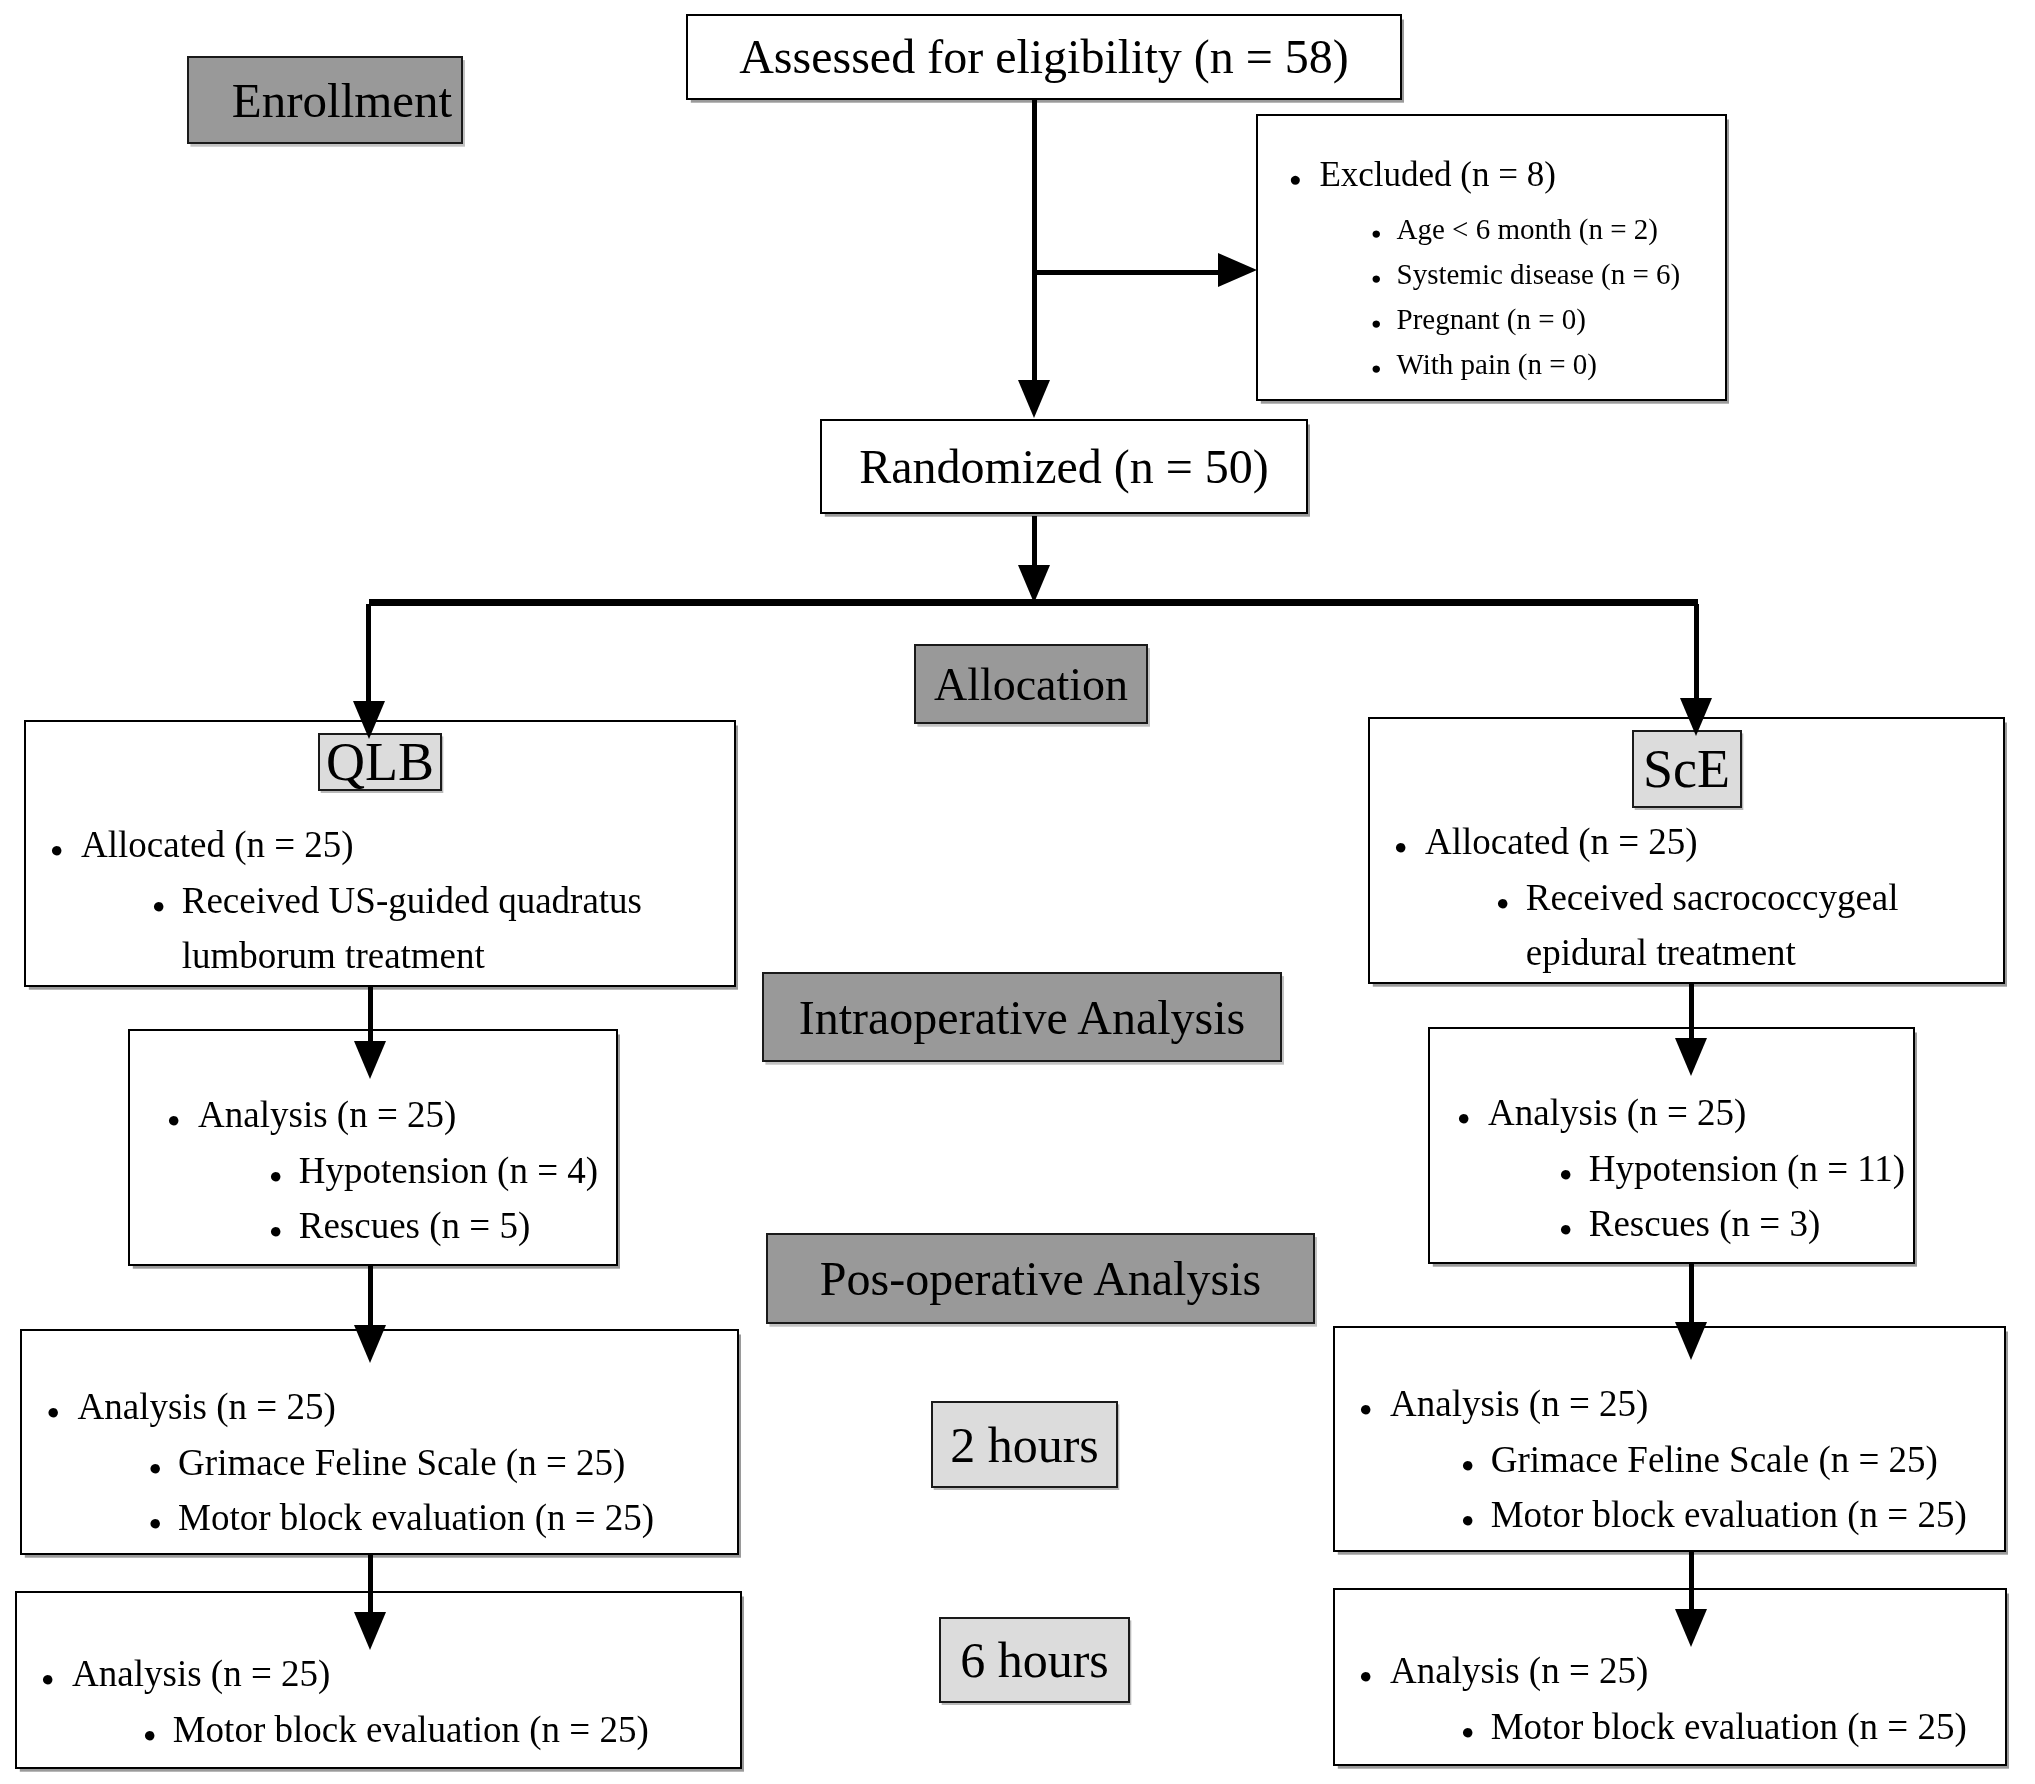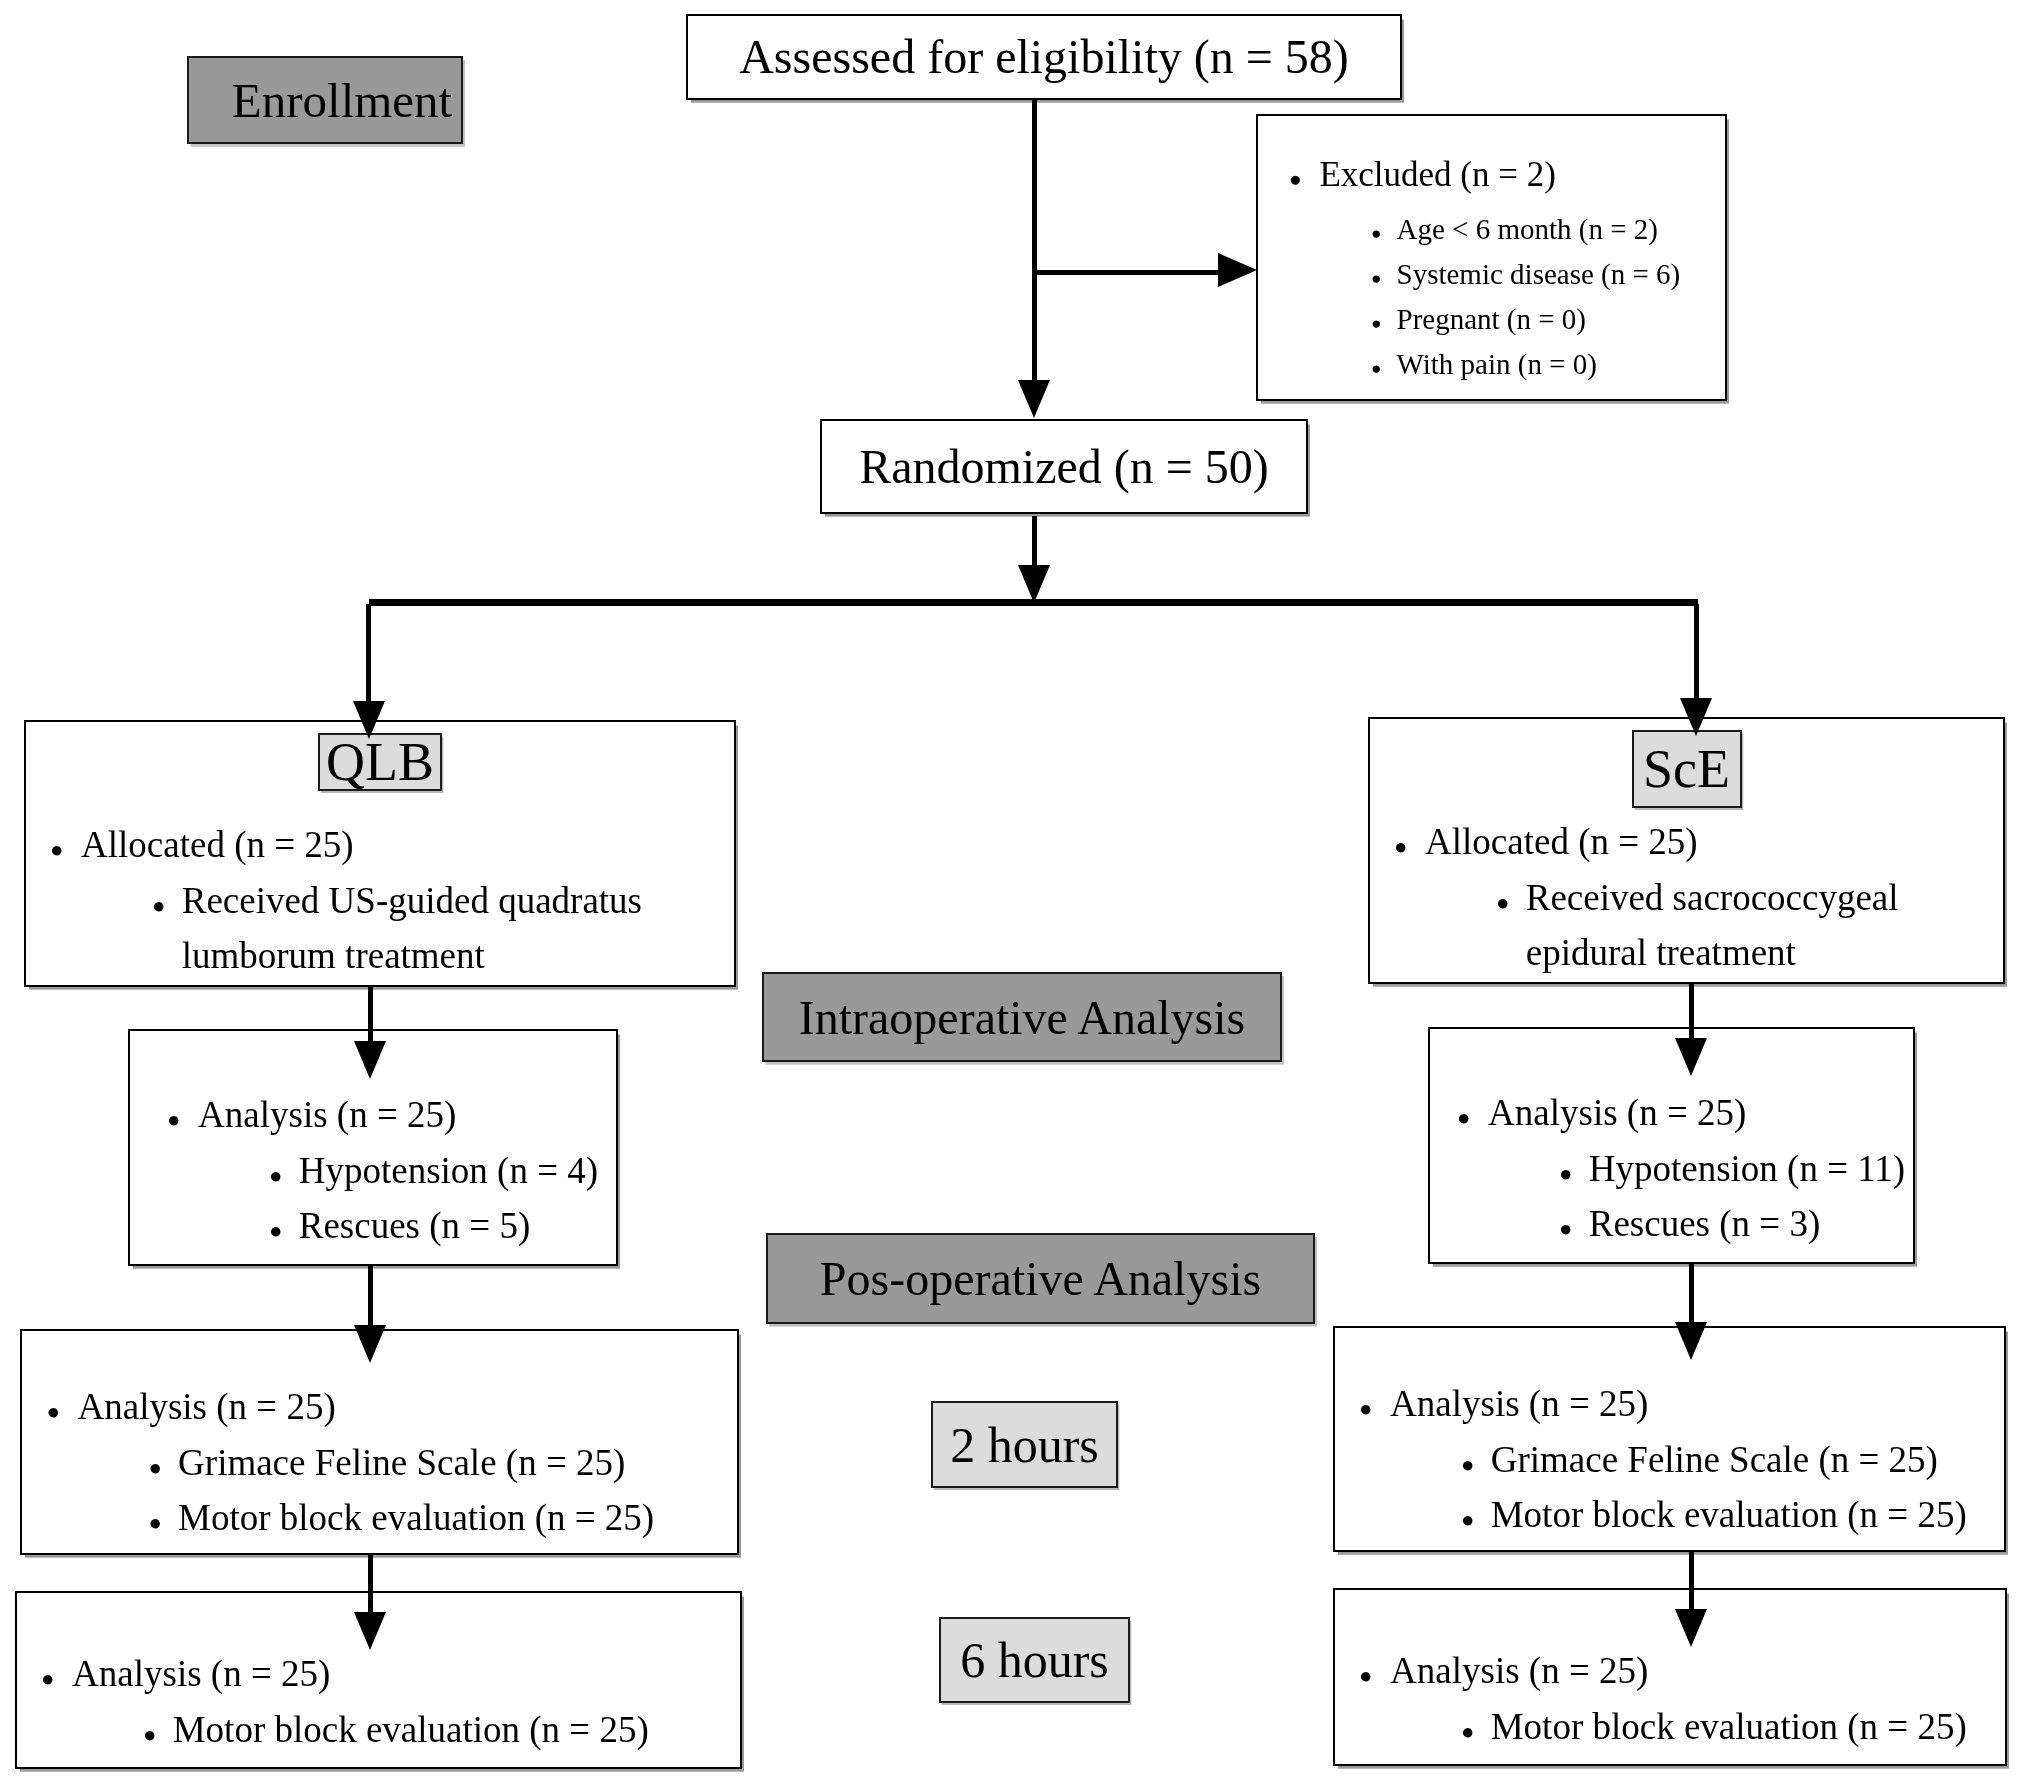--- a/index.html
+++ b/index.html
@@ -57,34 +57,35 @@
   .head-right { position:absolute; width:0; height:0;
     border-top:17.7px solid transparent; border-bottom:17.7px solid transparent;
     border-left:39px solid var(--line,#000); }
 </style>
 </head>
 <body>
 
 <div id="canvas">
 
   <div class="hdr" style="left:187px; top:56px; width:276px; height:88px;padding-left:34px;">Enrollment</div>
+  <div class="hdr" style="left:914px; top:644px; width:234px; height:80px; font-size:46px;">Allocation</div>
   <div class="hdr" style="left:762px; top:972px; width:520px; height:90px; font-size:48px;">Intraoperative Analysis</div>
   <div class="hdr" style="left:766px; top:1233px; width:549px; height:91px; font-size:48px;">Pos-operative Analysis</div>
   <div class="sub" style="left:931px; top:1401px; width:187px; height:87px;">2 hours</div>
   <div class="sub" style="left:939px; top:1617px; width:191px; height:86px;">6 hours</div>
 
   <div class="fbox big" style="left:686px; top:13.6px; width:716px; height:86px;font-family:Liberation Serif, serif;">
     <span>Assessed for eligibility (n = 58)</span>
   </div>
 
   <div class="fbox" style="left:1256px; top:114px; width:471px; height:287px;">
     <div class="content" style="padding:33px 13.6px 0 31px;">
       <div class="row exc-title">
         <span class="dot"></span>
-        <span>Excluded (n = 2)</span>
+        <span>Excluded (n = 8)</span>
       </div>
       <div class="row exc-item">
         <span class="dot"></span>
         <span>Age &lt; 6 month (n = 2)</span>
       </div>
       <div class="row exc-item">
         <span class="dot"></span>
         <span>Systemic disease (n = 6)</span>
       </div>
       <div class="row exc-item">

